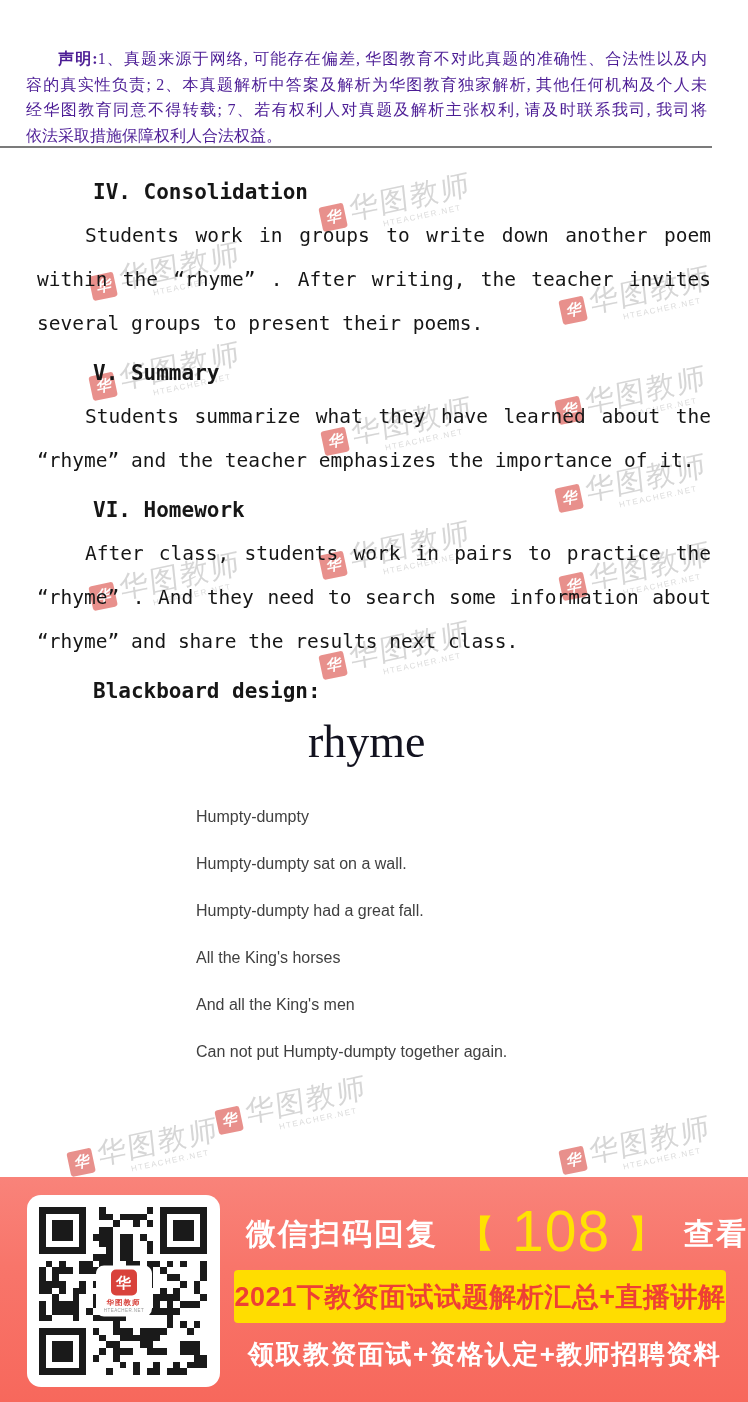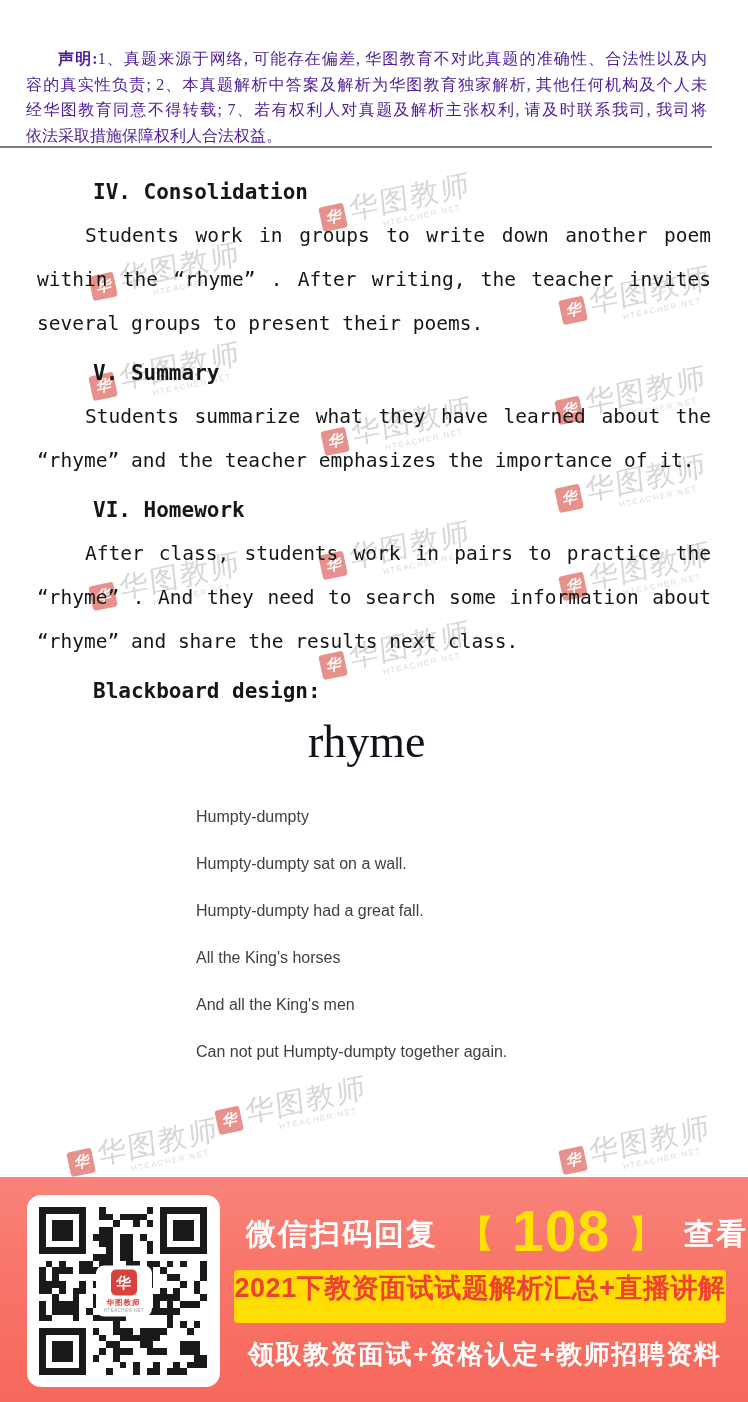--- a/index.html
+++ b/index.html
@@ -55,24 +55,24 @@
   #qr-badge{position:absolute;left:50%;top:50%;transform:translate(-50%,-50%);
             width:52px;background:#fff;border-radius:8px;padding:4px 2px 3px;text-align:center;}
   #qr-badge-sq{width:26px;height:26px;margin:0 auto;background:#d9423b;border-radius:5px;
                color:#fff;font-size:15px;font-weight:bold;line-height:26px;}
   #qr-badge-cn{font-size:7.5px;font-weight:bold;color:#d9423b;letter-spacing:1px;margin-top:2px;white-space:nowrap;}
   #qr-badge-net{font-size:5px;color:#9a9a9a;letter-spacing:.5px;transform:scale(.9);white-space:nowrap;}
   #f-line1{position:absolute;left:246px;top:26px;height:62px;display:flex;
            align-items:center;gap:20px;white-space:nowrap;}
   .f-white{color:#ffffff;font-size:30px;font-weight:bold;letter-spacing:2px;}
   .f-bracket{color:#ffe202;font-size:36px;font-weight:bold;}
-  #f-code{color:#ffe202;font-size:57px;font-weight:bold;letter-spacing:1px;margin:0 -2px;
+  #f-code{color:#ffe202;font-size:57px;font-weight:normal;letter-spacing:1px;margin:0 -2px;
           position:relative;top:-3px;}
   #f-line2{position:absolute;left:234px;top:93px;width:492px;height:53px;background:#ffdd00;
-           border-radius:4px;display:flex;justify-content:center;}
+           border-radius:4px;display:flex;align-items:center;justify-content:center;}
   #f-line2 span{color:#ee4034;font-size:27px;font-weight:bold;letter-spacing:.5px;white-space:nowrap;}
   #f-line3{position:absolute;left:248px;top:160px;color:#ffffff;font-size:26px;
            font-weight:bold;letter-spacing:1.5px;white-space:nowrap;}
 </style>
 </head>
 <body>
 
 <div id="page">
 
   <div id="wm-layer">

